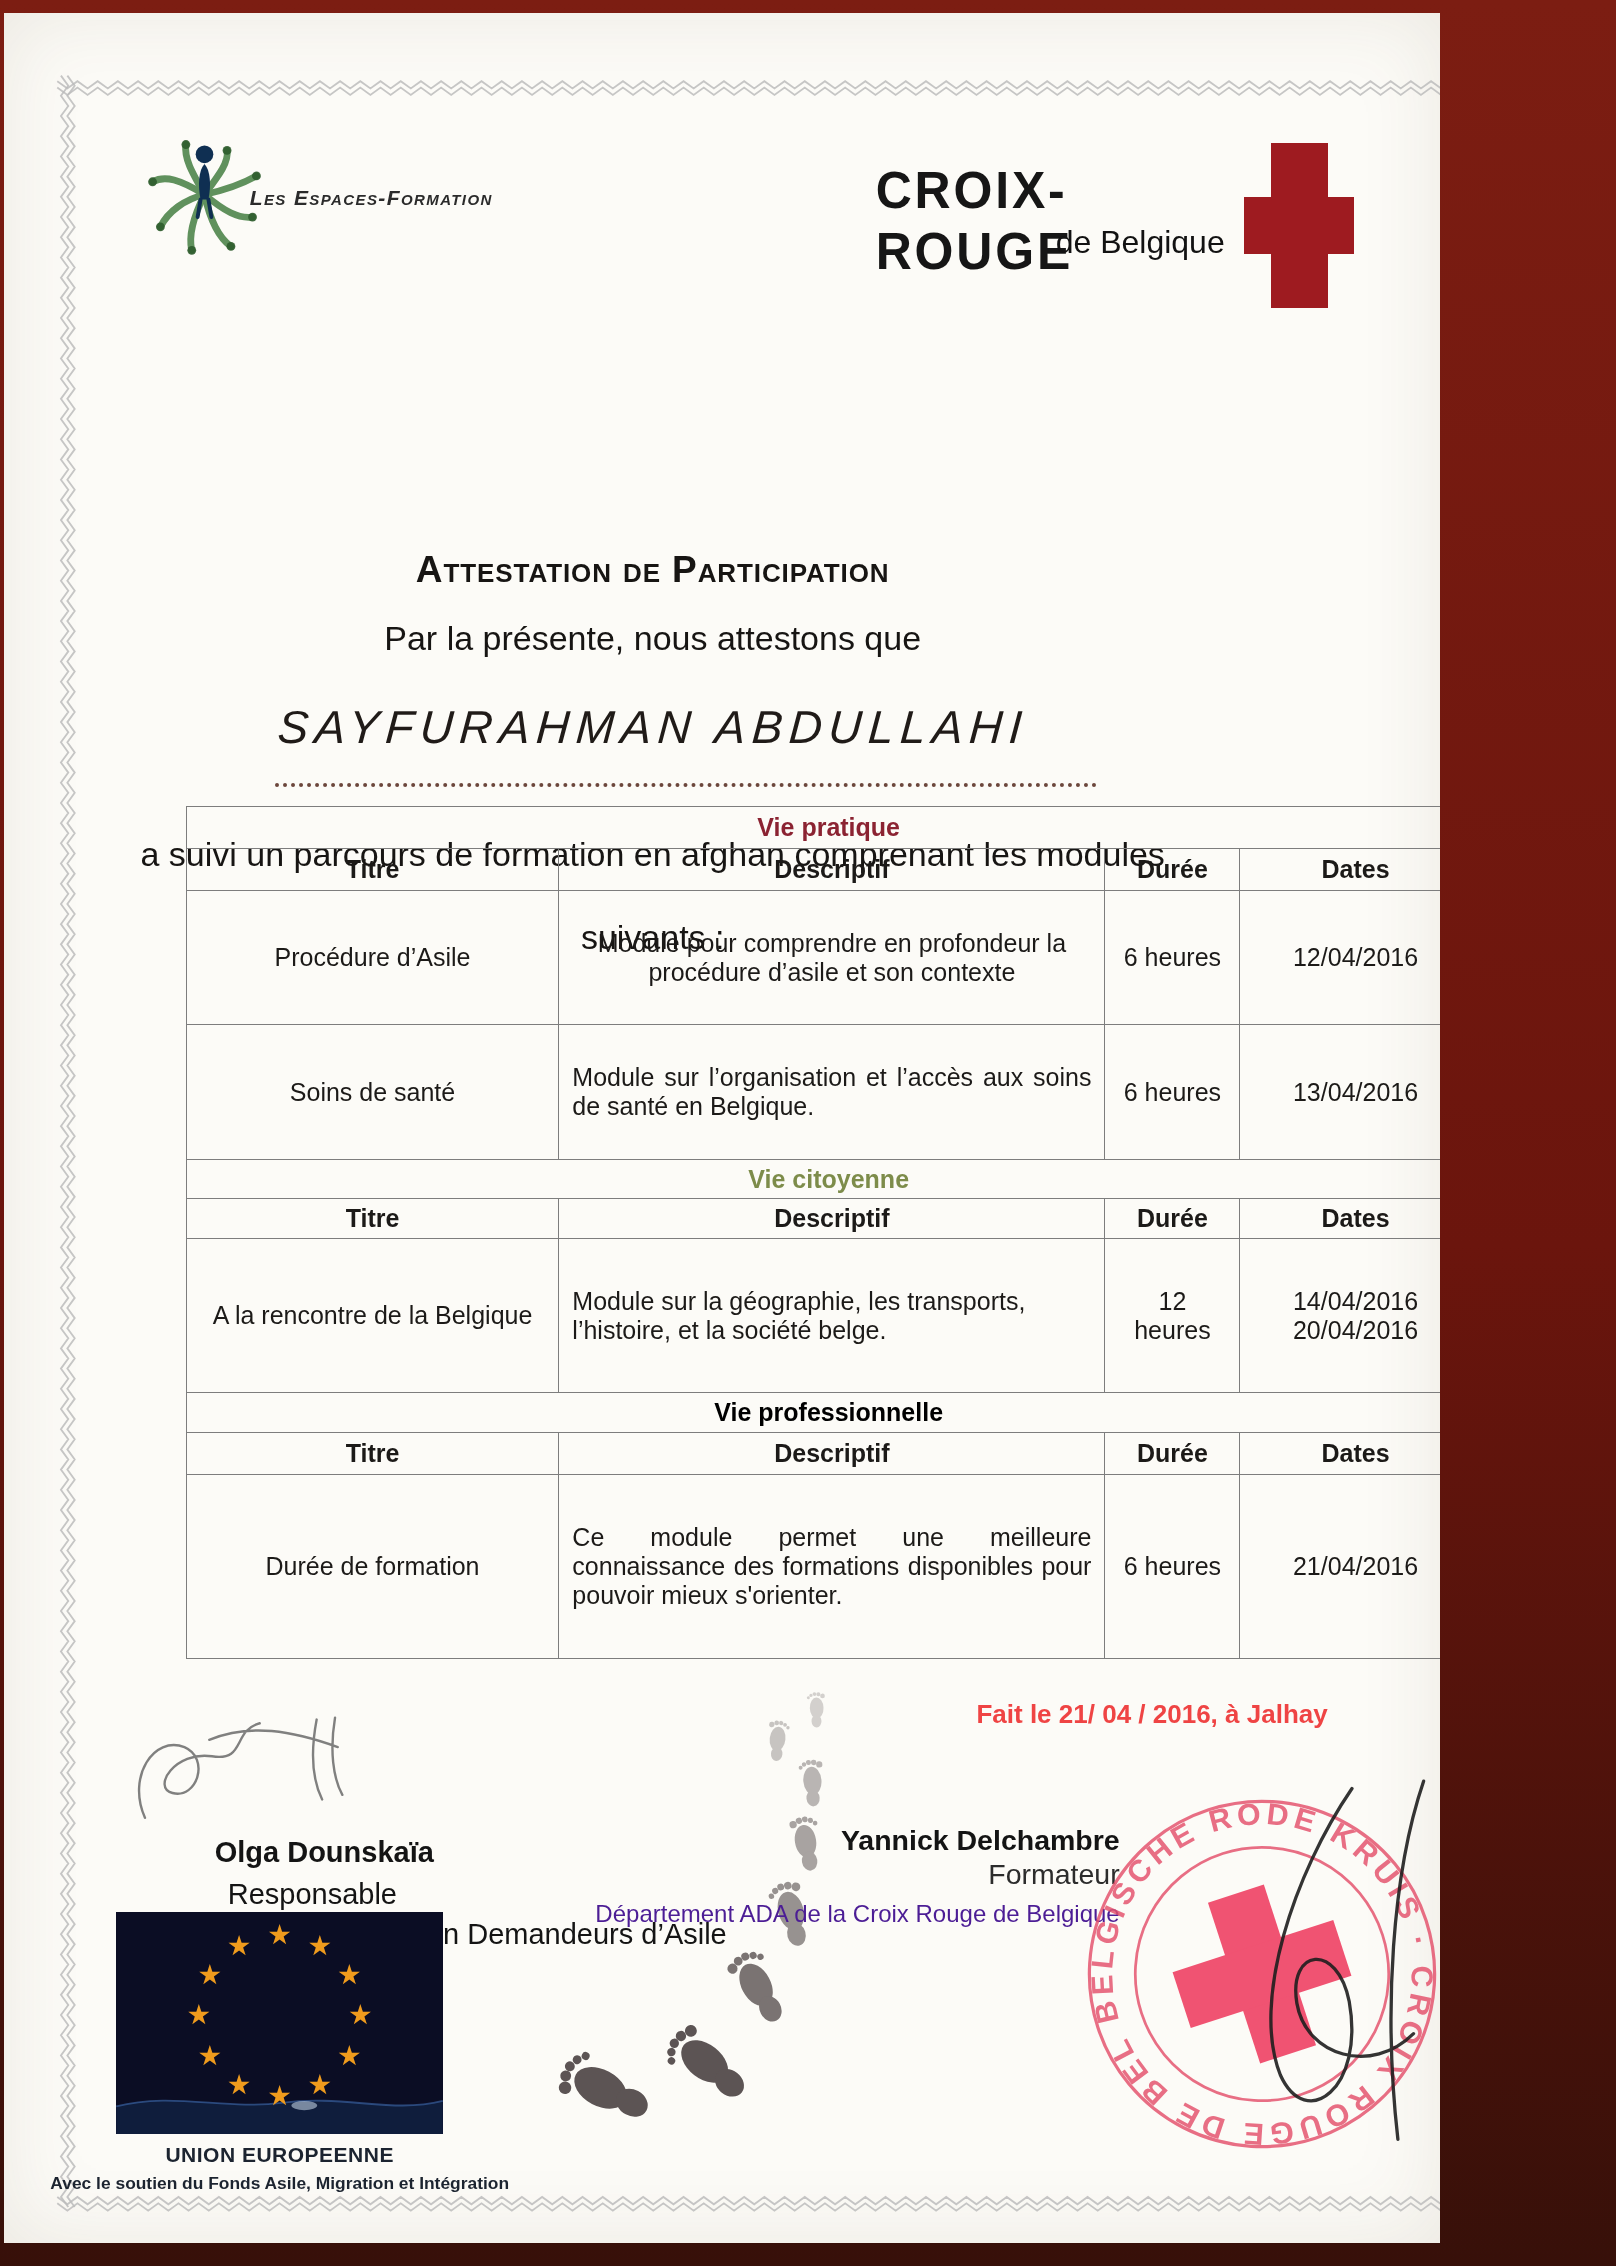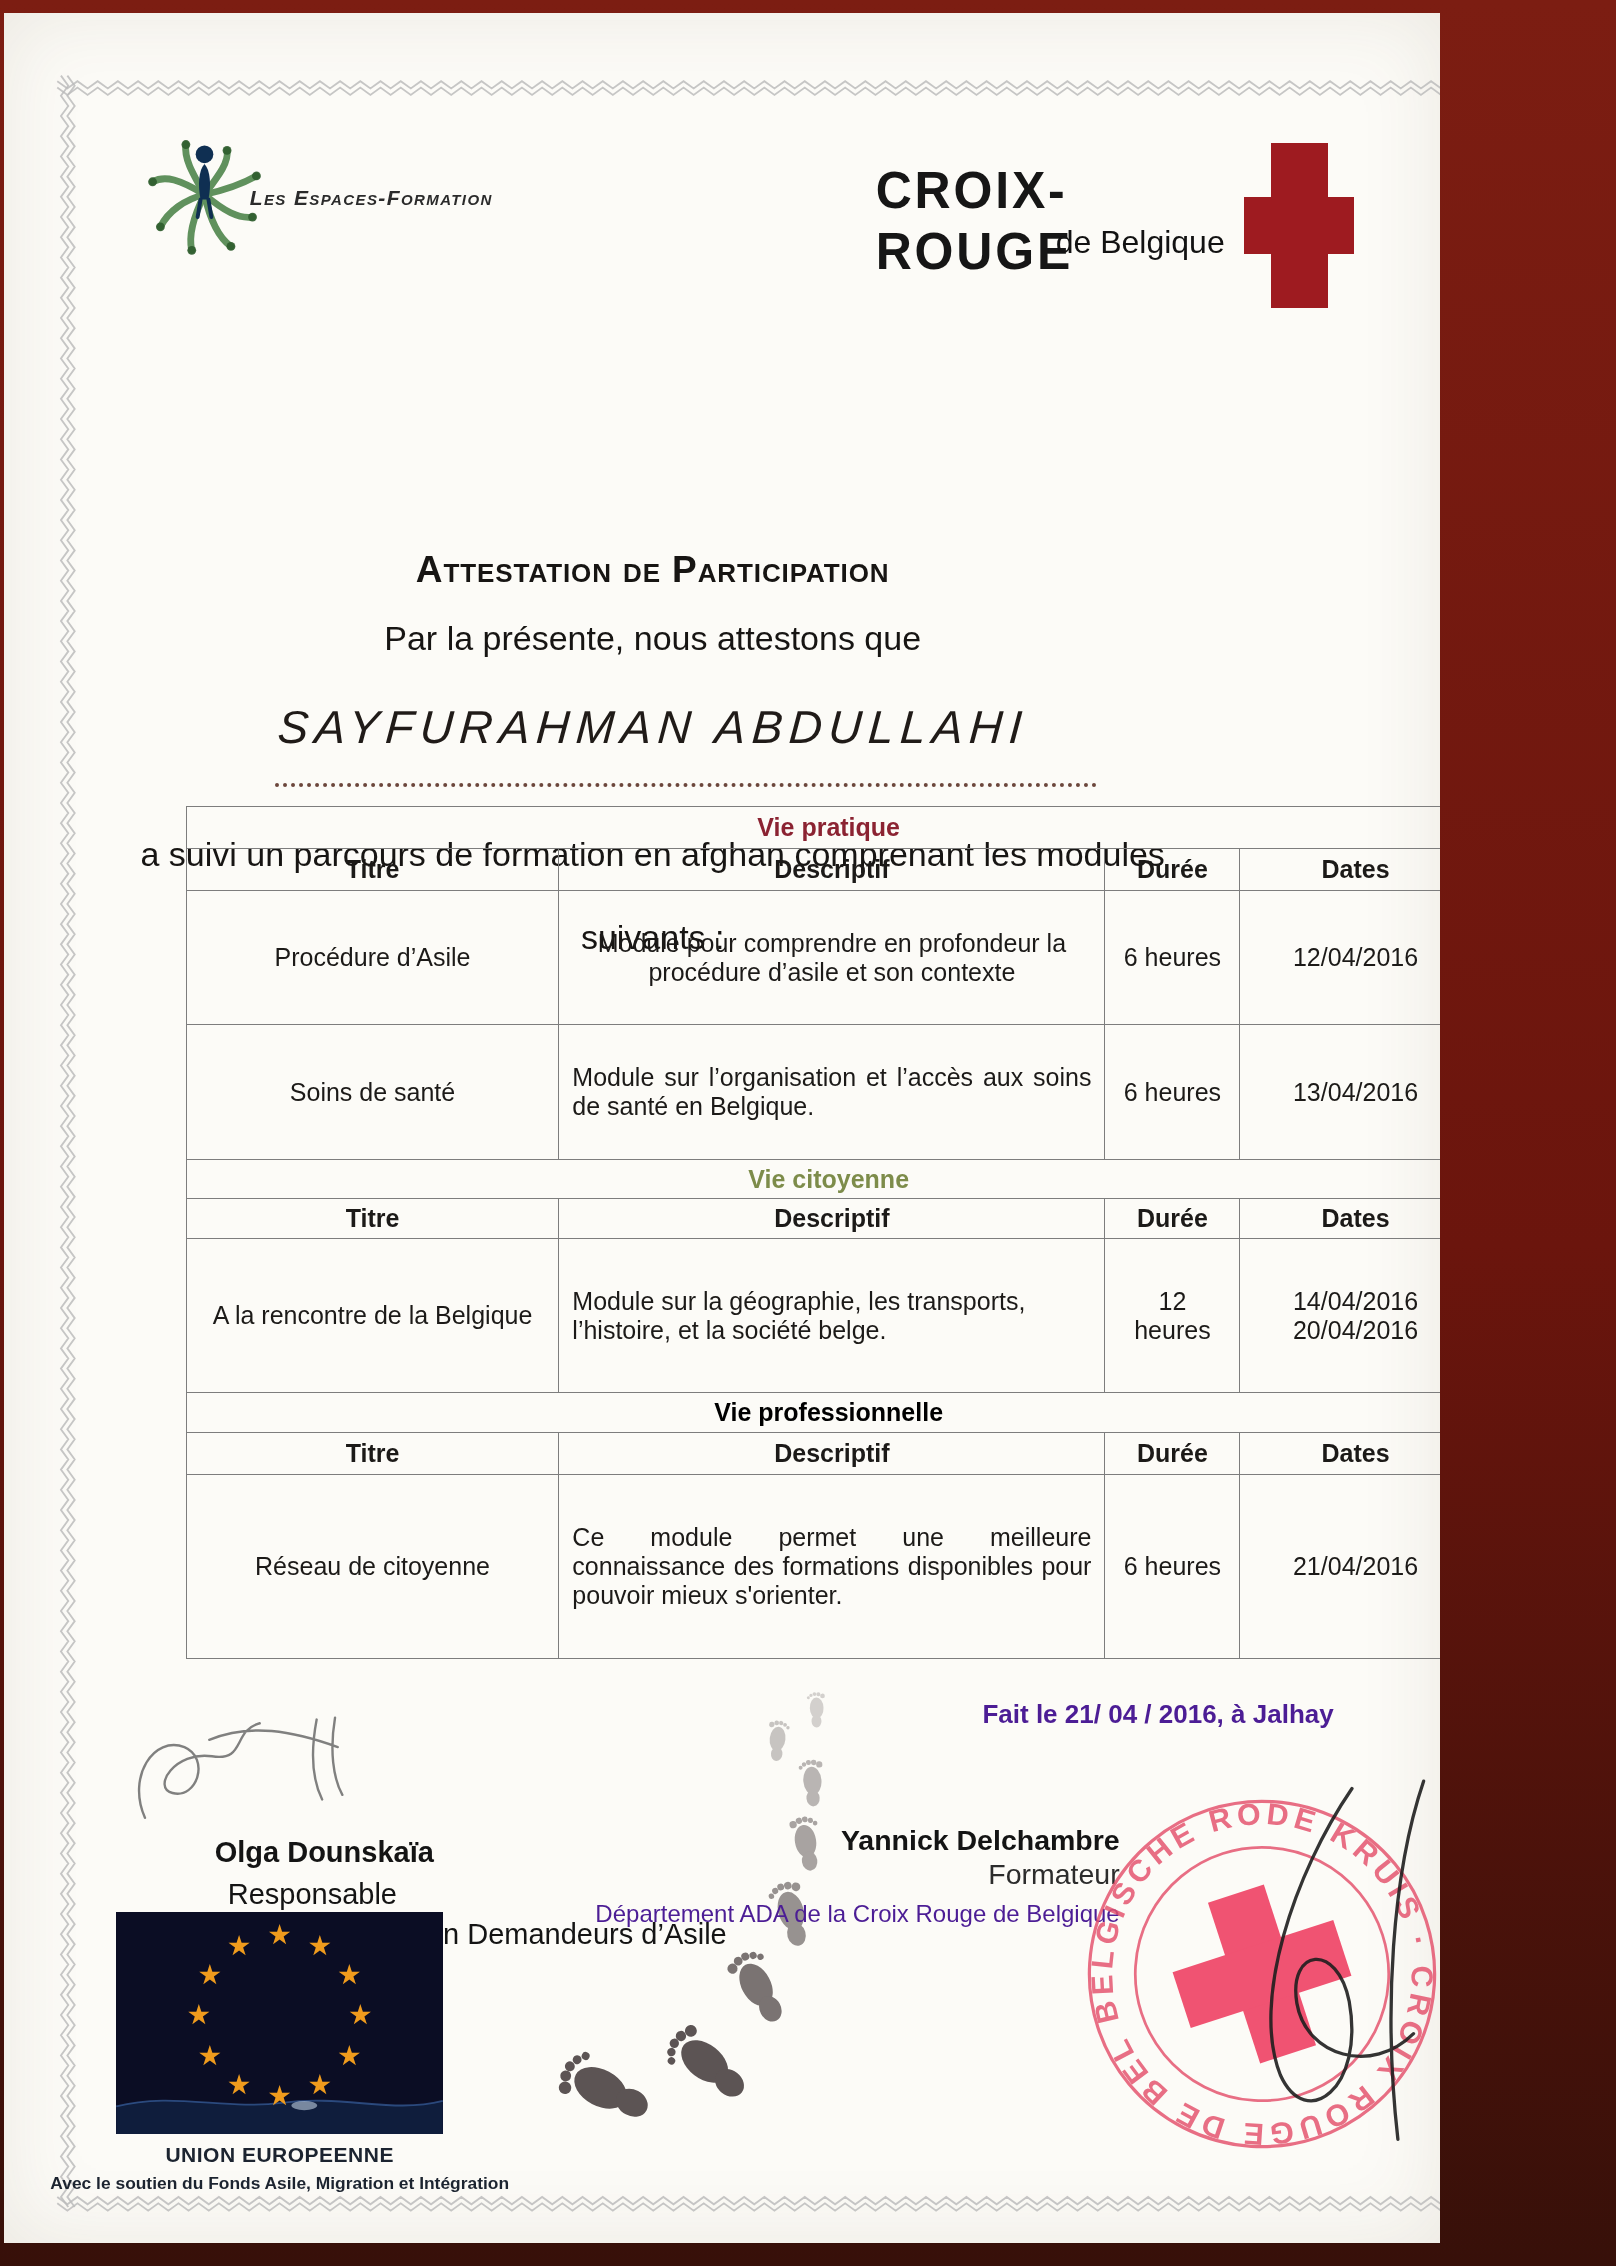--- a/index.html
+++ b/index.html
@@ -48,21 +48,21 @@
   td.desc.centered{text-align:center}
   td.desc.justified{text-align:justify}
   tr.sec-row{height:42px}
   tr.head-row{height:42px}
   .c-titre{width:29%}.c-desc{width:42.5%}.c-duree{width:10.5%}.c-dates{width:18%}
   .sec-pratique{color:#8b2332}
   .sec-citoyenne{color:#7d8c4a}
   .sec-pro{color:#000000}
 
   
-  .fait-le{right:106px;top:1686px;font-size:26px;font-weight:bold;color:#4c1d95}
+  .fait-le{right:112px;top:1686px;font-size:26px;font-weight:bold;color:#ef4444}
   .sig-left{left:118px;top:1690px;width:303px;height:147px}
   .olga{left:211px;top:1823px;color:#141414}
   .olga .name{font-size:29px;font-weight:bold}
   .olga .role{font-size:29px;padding-left:13px;margin-top:9.2px}
   .olga .svc{font-size:29px;padding-left:9.2px;margin-top:7.3px}
   .yannick{right:320px;top:1811px;text-align:right;color:#141414}
   .yannick .name{font-size:28.5px;font-weight:bold}
   .yannick .role{font-size:28.5px;margin-top:1px;color:#2c2c2c}
   .yannick .svc{font-size:24px;margin-top:9.2px;color:#4c1d95}
 
@@ -188,21 +188,21 @@
     <tr style="height:40px">
           <td class="sec sec-pro" colspan="4">Vie professionnelle</td>
         </tr>
     <tr style="height:42px">
       <td class="colh">Titre</td>
       <td class="colh">Descriptif</td>
       <td class="colh">Durée</td>
       <td class="colh">Dates</td>
     </tr>
     <tr style="height:184px">
-      <td class="titre">Réseau de citoyenne</td>
+      <td class="titre">Durée de formation</td>
       <td class="desc justified">Ce module permet une meilleure connaissance des formations disponibles pour pouvoir mieux s'orienter.</td>
       <td class="duree">6 heures</td>
       <td class="dates">21/04/2016</td>
     </tr>
   </tbody>
     </table>
 
   <div class="abs fait-le">Fait le 21/ 04 / 2016, à Jalhay</div>
 
   <svg class="abs footprints" viewBox="0 0 400 560">

